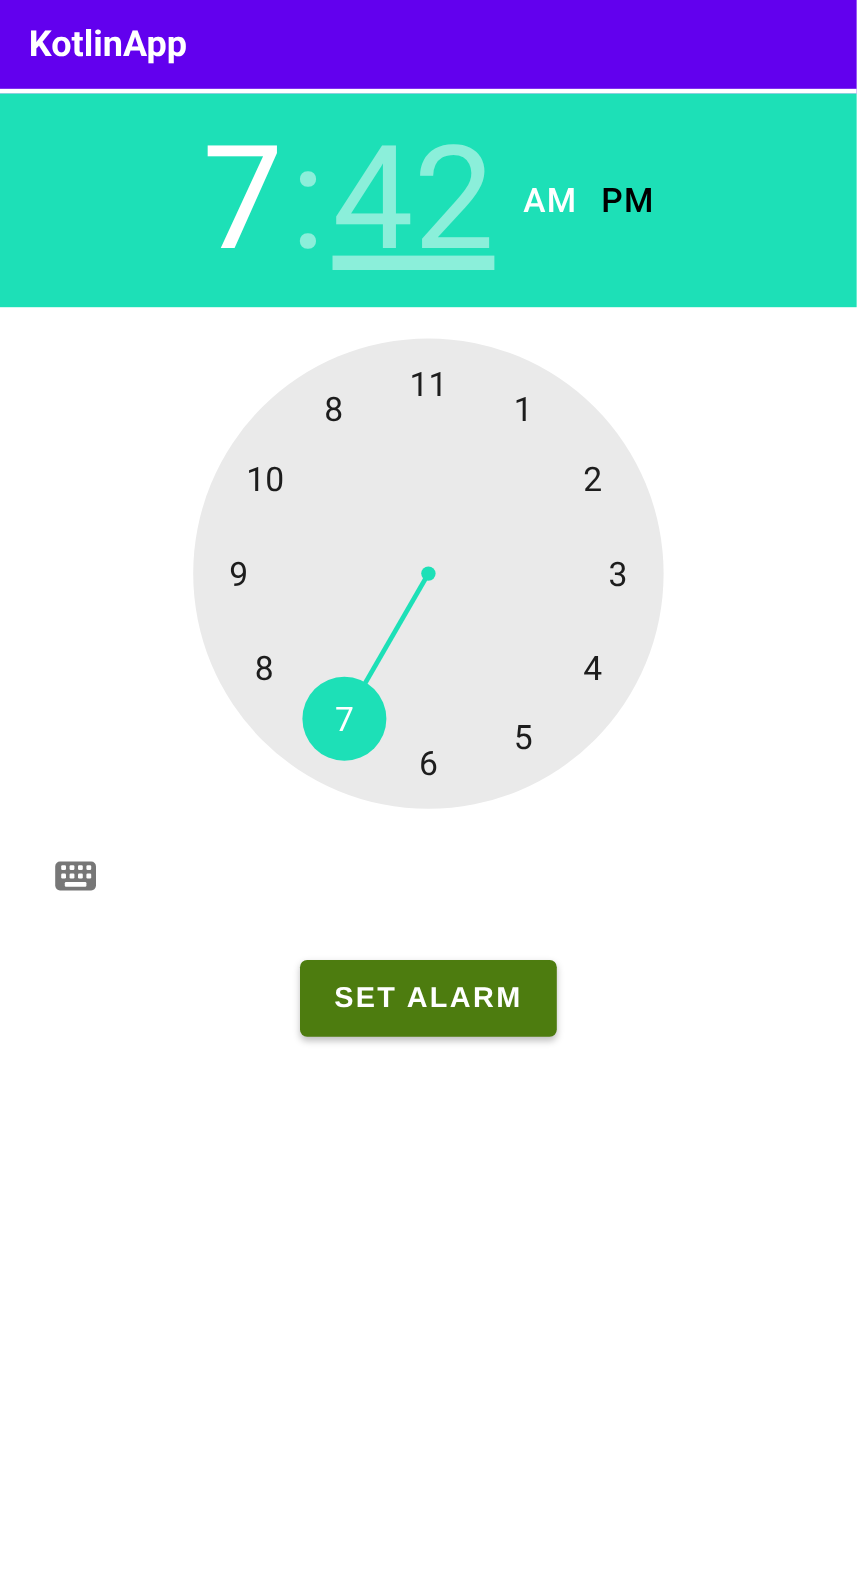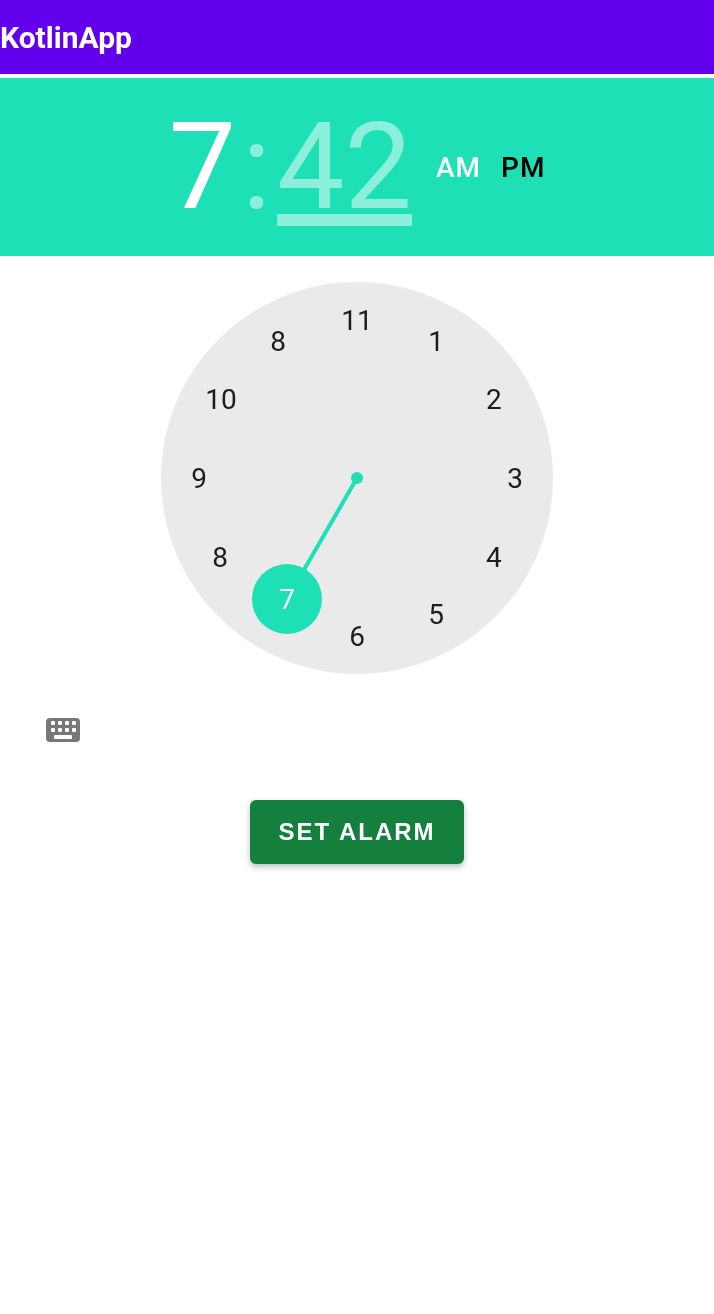--- a/index.html
+++ b/index.html
@@ -3,20 +3,21 @@
 <meta charset="utf-8">
 <style>
   * { box-sizing: border-box; margin: 0; padding: 0; }
   html, body { width: 714px; height: 1314px; font-family: Roboto, "Helvetica Neue", Arial, sans-serif; background: #fff; overflow: hidden; }
   .app-bar {
     background: #6200EE;
     color: #fff;
     height: 78px;
     display: flex;
     align-items: center;
+    padding-left: 24px;
     border-bottom: 4px solid #fff;
   }
   .app-bar-title { font-size: 30px; font-weight: 700; }
   .time-header {
     background: #1DE0B7;
     height: 178px;
     display: flex;
     align-items: center;
     justify-content: center;
     gap: 10px;
@@ -85,21 +86,21 @@
     justify-content: center;
     column-gap: 3px;
     row-gap: 3px;
     padding: 4px 3px;
     cursor: pointer;
   }
   .key-dot { width: 4px; height: 4px; background: #fff; border-radius: 1px; }
   .key-space { width: 18px; height: 4px; background: #fff; border-radius: 1px; }
   .button-row { display: flex; justify-content: center; margin-top: 58px; }
   .set-button {
-    background: #15803d; color: #fff;
+    background: #4d7c0f; color: #fff;
     font-size: 24px; font-weight: 600; letter-spacing: 2px;
     border: none; border-radius: 6px;
     padding: 18px 28px;
     cursor: pointer;
     box-shadow: 0 3px 6px rgba(0,0,0,.25);
     text-align: center;
   }
 </style>
 </head>
 <body>

